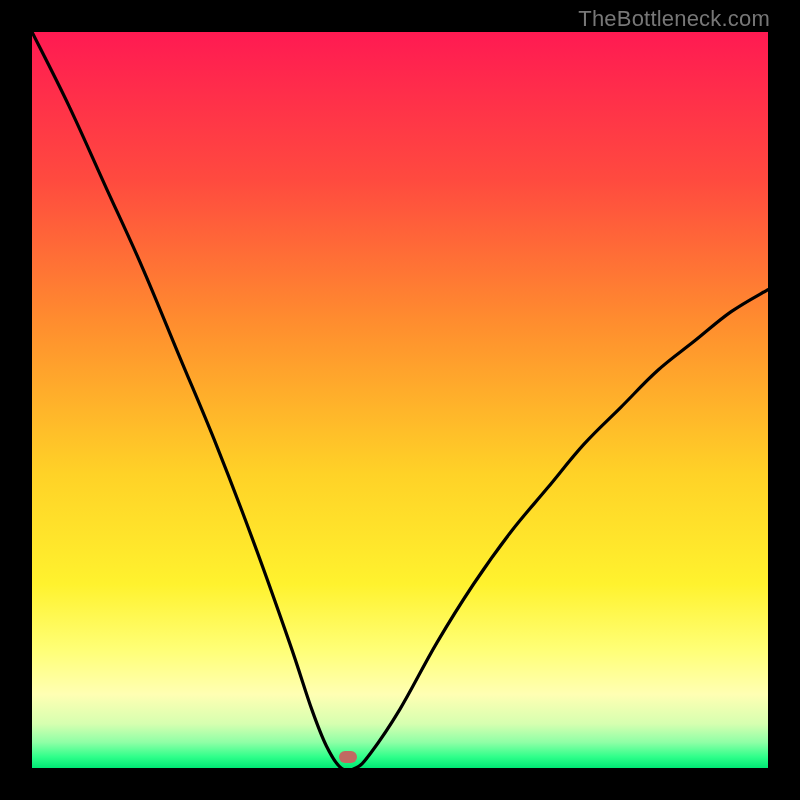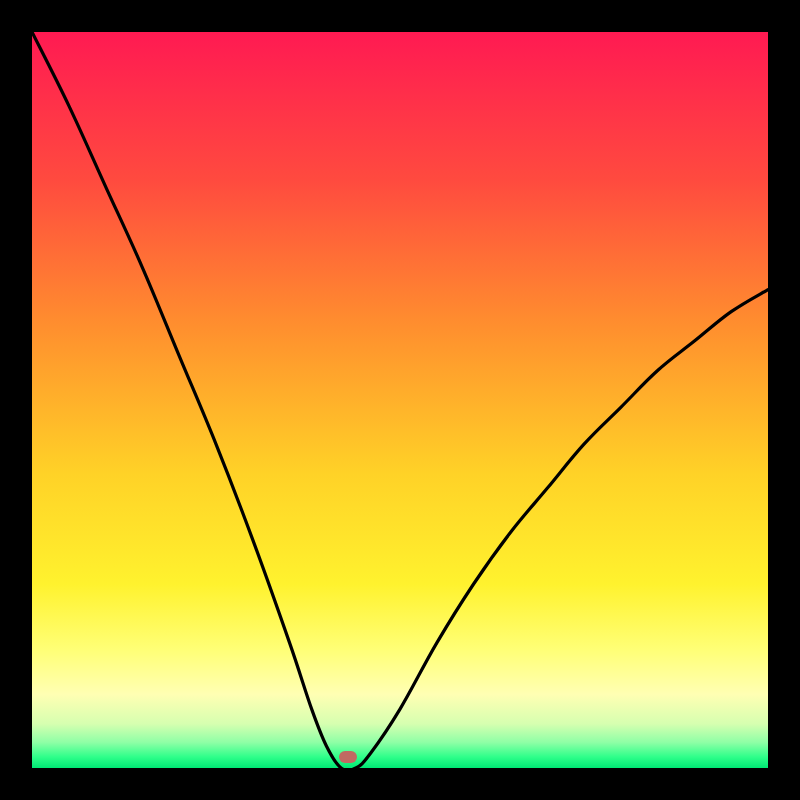--- a/index.html
+++ b/index.html
@@ -52,20 +52,21 @@
     background: #c16a62;
     border-radius: 6px;
     transform: translate(-50%, -50%);
     z-index: 4;
   }
 </style>
 </head>
 <body>
 
 <div class="frame">
+  <div class="watermark">TheBottleneck.com</div>
   <div class="plot-area">
     <div class="gradient-bg" id="grad" style="background: linear-gradient(rgb(255, 26, 82) 0%, rgb(255, 74, 63) 20%, rgb(255, 143, 46) 40%, rgb(255, 210, 39) 60%, rgb(255, 242, 46) 75%, rgb(255, 255, 119) 84%, rgb(255, 255, 179) 90%, rgb(214, 255, 176) 94%, rgb(143, 255, 166) 96.5%, rgb(46, 255, 138) 98.5%, rgb(0, 232, 116) 100%);"></div>
     <svg class="curve" id="curveSvg" viewBox="0 0 736 736" preserveAspectRatio="none">
       <path id="curvePath" d="M 0.00 0.00 C 6.62 13.25, 23.55 45.78, 36.80 73.60 C 50.05 101.42, 60.35 125.41, 73.60 154.56 C 86.85 183.71, 97.15 205.05, 110.40 235.52 C 123.65 265.99, 133.95 292.04, 147.20 323.84 C 160.45 355.64, 170.75 379.04, 184.00 412.16 C 197.25 445.28, 207.55 472.07, 220.80 507.84 C 234.05 543.61, 247.00 580.41, 257.60 610.88 C 268.20 641.35, 273.06 658.57, 279.68 677.12 C 286.30 695.67, 289.10 703.32, 294.40 713.92 C 299.70 724.52, 303.82 732.03, 309.12 736.00 C 314.42 739.97, 318.54 738.65, 323.84 736.00 C 329.14 733.35, 330.61 731.88, 338.56 721.28 C 346.51 710.68, 356.08 696.99, 368.00 677.12 C 379.92 657.25, 391.55 633.40, 404.80 610.88 C 418.05 588.36, 428.35 571.87, 441.60 552.00 C 454.85 532.13, 465.15 517.70, 478.40 500.48 C 491.65 483.26, 501.95 472.22, 515.20 456.32 C 528.45 440.42, 538.75 426.73, 552.00 412.16 C 565.25 397.59, 575.55 388.61, 588.80 375.36 C 602.05 362.11, 612.35 350.48, 625.60 338.56 C 638.85 326.64, 649.15 319.72, 662.40 309.12 C 675.65 298.52, 685.95 288.95, 699.20 279.68 C 712.45 270.41, 729.38 261.57, 736.00 257.60" stroke="#000" stroke-width="3.2" fill="none" stroke-linecap="round" stroke-linejoin="round"></path>
     </svg>
     <div class="marker" id="marker" style="left: 316.48px; top: 724.96px; background: rgb(193, 106, 98);"></div>
   </div>
 </div>
 
 </body></html>

